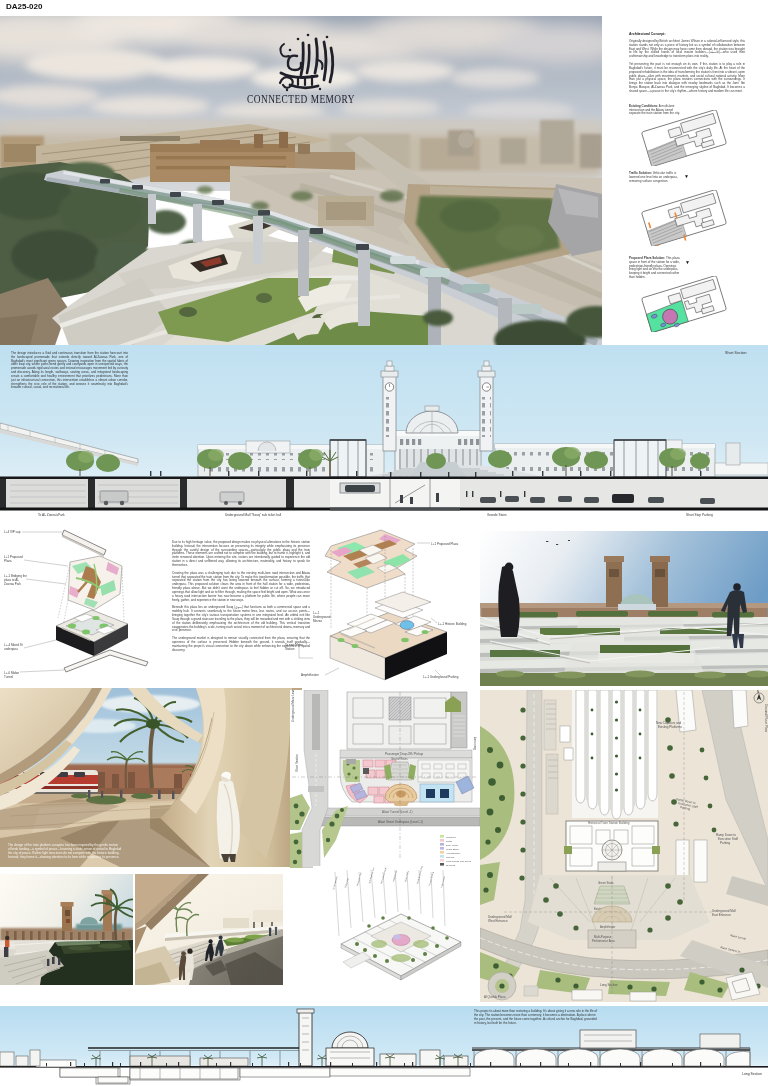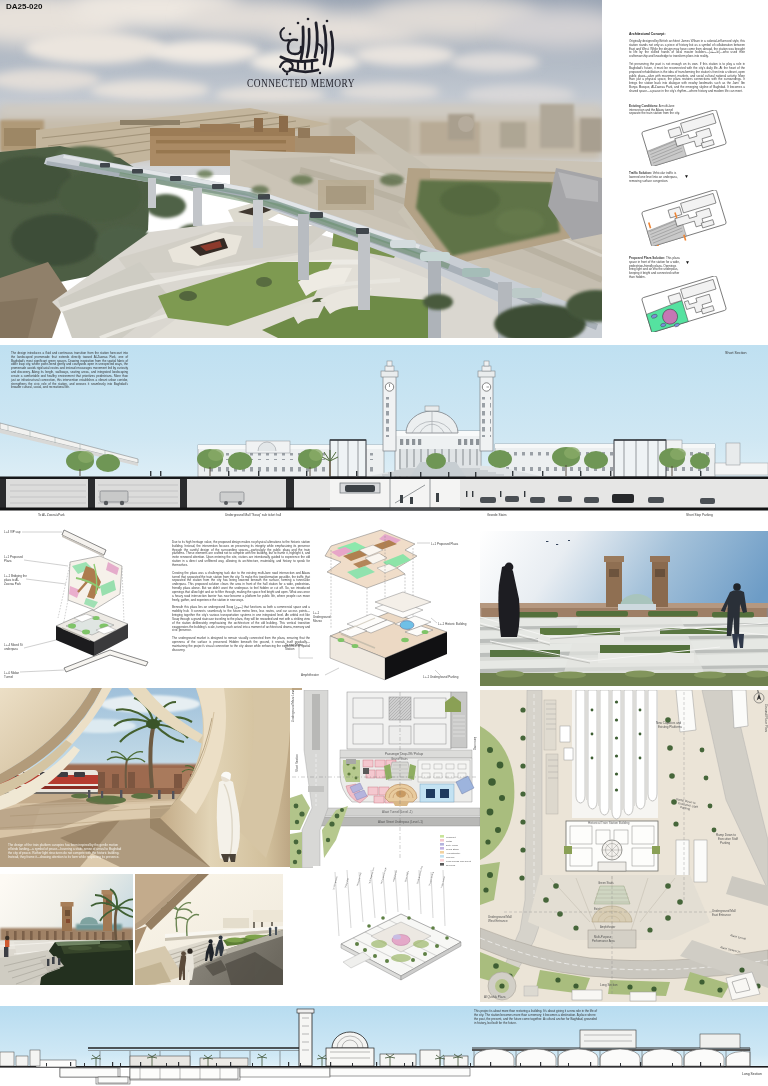--- a/index.html
+++ b/index.html
@@ -4,21 +4,21 @@
 <style>
   html,body{margin:0;padding:0;background:#fff;width:768px;height:1086px;overflow:hidden;
     font-family:"Liberation Sans",sans-serif;}
   .abs{position:absolute;}
   .tiny{font-size:3px;line-height:1.28;color:#3a3a3a;text-align:justify;}
 </style>
 </head>
 <body>
 <div class="abs" style="left:0;top:0;width:768px;height:1086px;background:#ffffff;">
 
-<div class="abs" style="left:0;top:0;width:602px;height:338px;text-align:center;" id="hero">
+<div class="abs" style="left:0;top:16px;width:602px;height:338px;text-align:center;" id="hero">
 <svg width="602" height="338" viewBox="0 0 602 338" xmlns="http://www.w3.org/2000/svg">
 <defs>
 <linearGradient id="sky" x1="0" y1="0" x2="0" y2="1">
  <stop offset="0" stop-color="#98a3b3"></stop>
  <stop offset="0.3" stop-color="#aeb7c3"></stop>
  <stop offset="0.6" stop-color="#c5cbd3"></stop>
  <stop offset="1" stop-color="#d6d8da"></stop>
 </linearGradient>
 <filter id="bl10" x="-60%" y="-60%" width="220%" height="220%">
             <feGaussianBlur stdDeviation="9"></feGaussianBlur>

